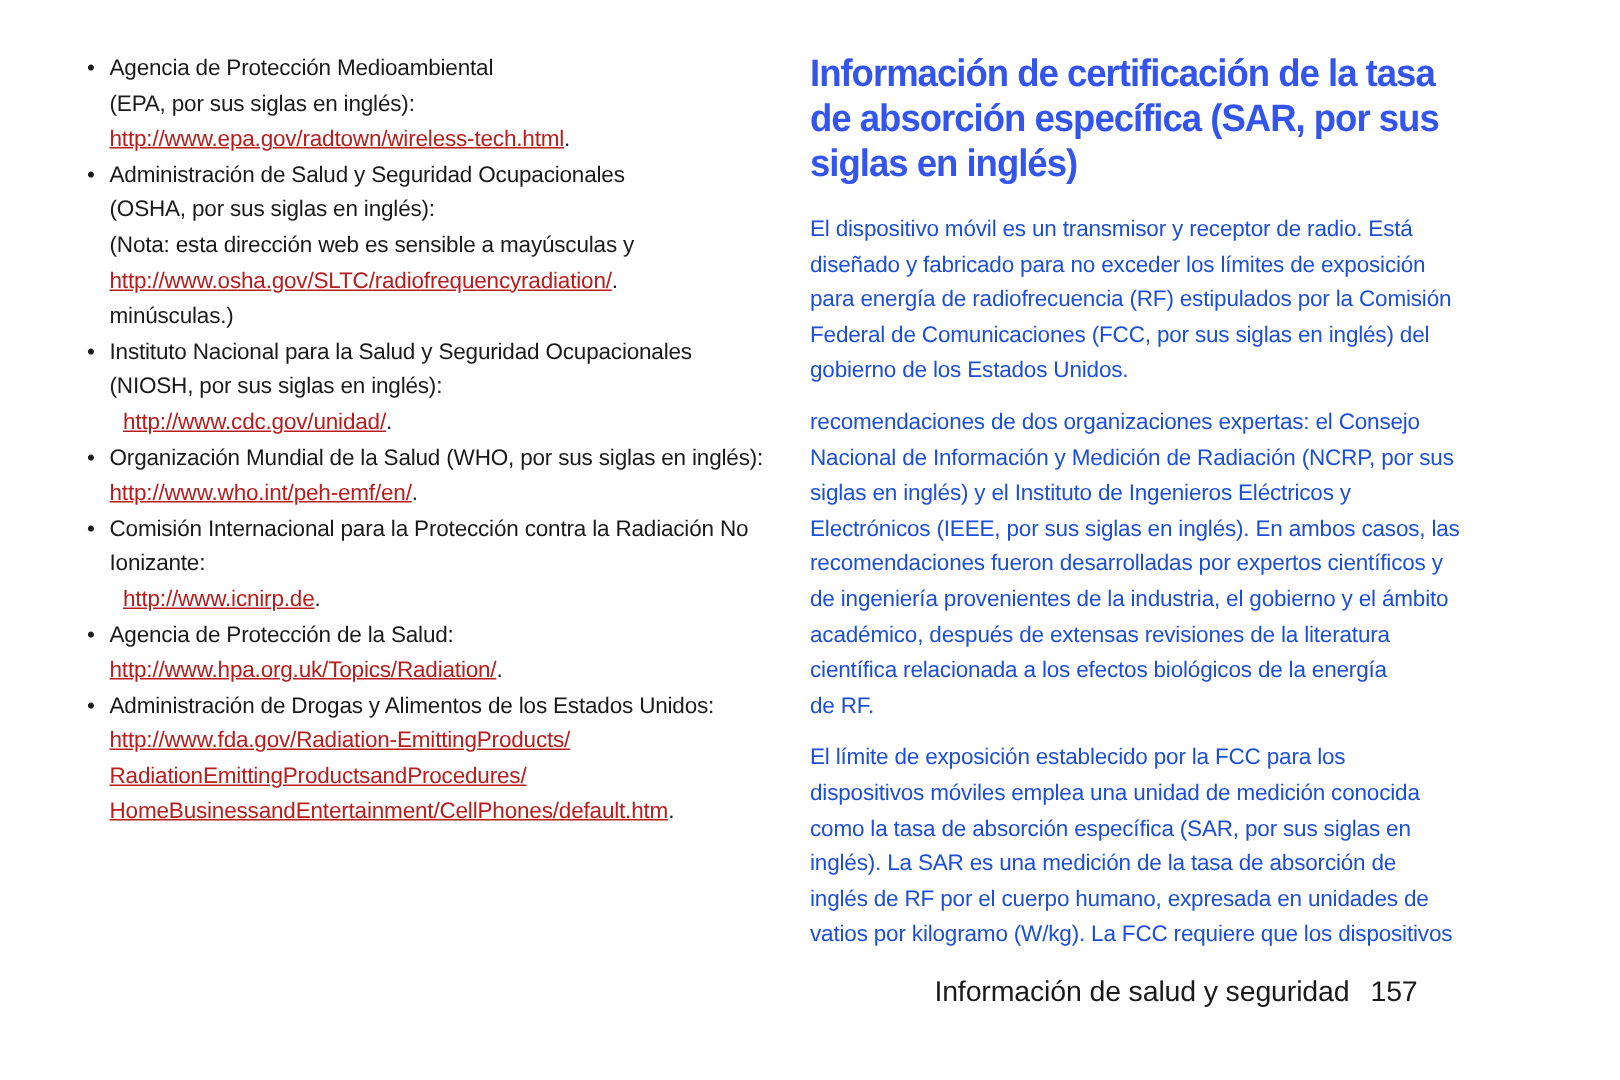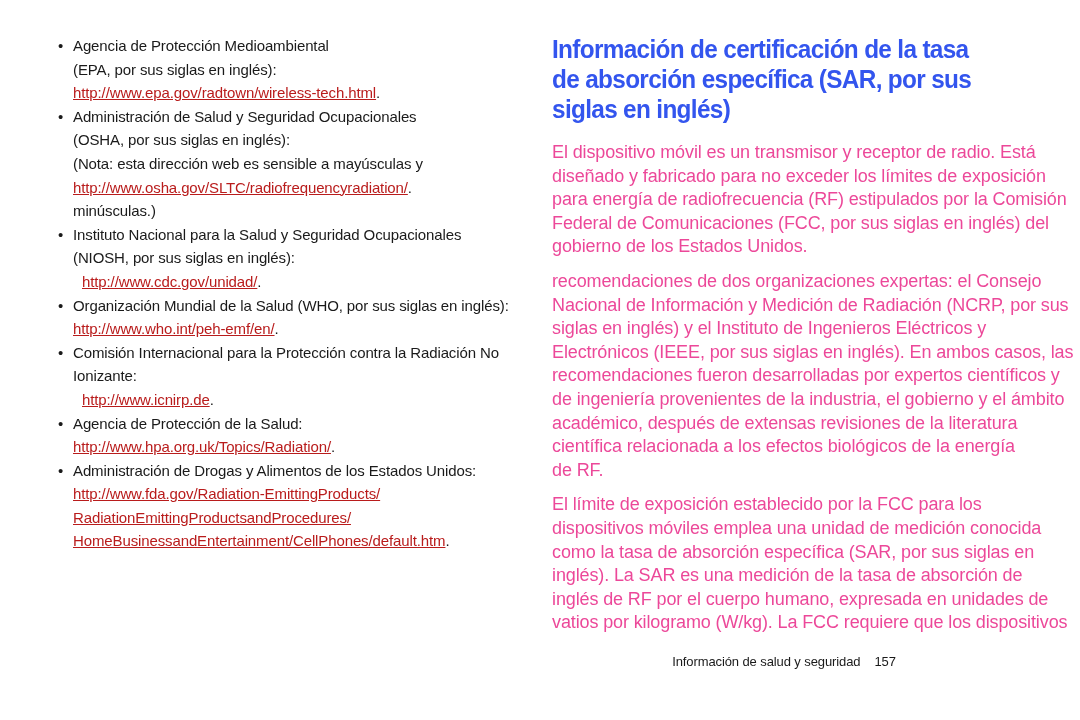--- a/index.html
+++ b/index.html
@@ -22,21 +22,21 @@
   }
   .col {
     position: absolute;
     top: 34px;
   }
   .col-left {
     left: 58px;
     width: 470px;
   }
   .col-right {
-    left: 552px;
+    left: 540px;
     width: 472px;
   }
 
   
   .bullet-list {
     list-style: none;
     margin: 0;
     padding: 0;
   }
   .bullet-item {
@@ -79,37 +79,37 @@
     font-size: 25.5px;
     line-height: 30px;
     font-weight: bold;
     font-family: "Liberation Sans Narrow", "Liberation Sans", sans-serif;
     letter-spacing: -0.7px;
     transform: scaleX(0.955);
     transform-origin: left top;
   }
   .para {
     margin: 0 0 11px 0;
-    font-size: 18px;
+    font-size: 15px;
     line-height: 23.6px;
     letter-spacing: -0.12px;
-    color: #ec4899;
+    color: #1d4ed8;
   }
   .para .pline {
     white-space: nowrap;
     display: block;
   }
 
   
   .footer {
     position: absolute;
     left: 548px;
     top: 652px;
     width: 472px;
-    font-size: 13px;
+    font-size: 19px;
     line-height: 20px;
     letter-spacing: -0.1px;
     color: #1a1a1a;
     display: flex;
     justify-content: center;
   }
   .footer-label {
     white-space: nowrap;
   }
   .footer-page {

